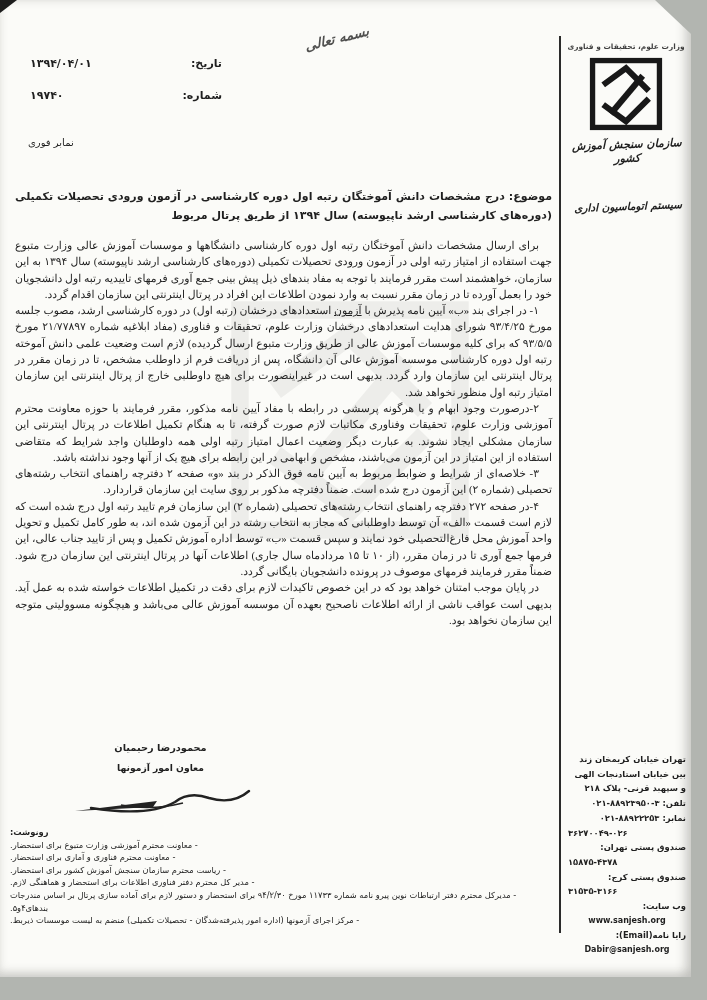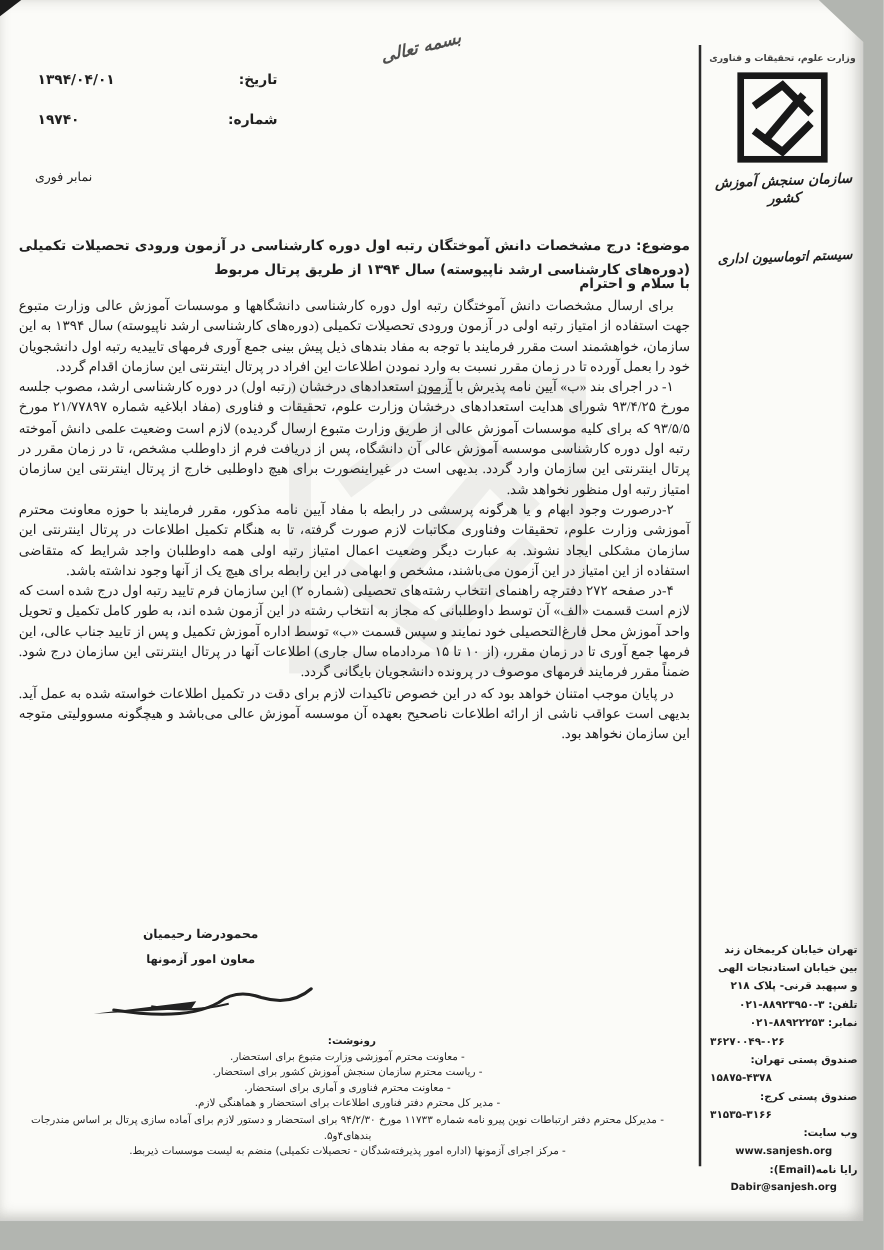--- a/index.html
+++ b/index.html
@@ -59,21 +59,21 @@
   
   .signature{
     position:absolute;left:58px;top:742px;width:205px;text-align:center;direction:rtl;
   }
   .sig-name{font-size:9.8px;font-weight:700;}
   .sig-title{font-size:9.2px;font-weight:700;margin-top:9px;}
   .sig-scribble{margin-top:2px;}
   
   .cc{
     position:absolute;left:10px;top:826px;width:543px;
-    direction:rtl;text-align:center;font-size:8.3px;line-height:12.6px;font-weight:500;
+    direction:rtl;text-align:left;font-size:8.3px;line-height:12.6px;font-weight:500;
   }
   .cc .cc-label{font-weight:700;}
   .cc .cc-item{padding-right:7px;}
   
   .v-divider{
     position:absolute;left:559px;top:36px;width:1.6px;height:897px;background:#2b2b2b;
   }
   .ministry{
     position:absolute;left:566px;top:42px;width:120px;text-align:center;
     direction:rtl;font-size:7.4px;font-weight:700;opacity:.85;
@@ -122,47 +122,47 @@
   <div class="meta-row" id="row-number">
     <span>شماره:</span>
     <span>۱۹۷۴۰</span>
   </div>
   <div class="urgent">نمابر فوری</div>
 
   <div class="subject">
     <span class="lbl">موضوع:</span>
     <span>درج مشخصات دانش آموختگان رتبه اول دوره کارشناسی در آزمون ورودی تحصیلات تکمیلی (دوره‌های کارشناسی ارشد ناپیوسته) سال ۱۳۹۴ از طریق پرتال مربوط</span>
   </div>
-  <div class="salutation">با سلام و احترام</div>
 
   <div class="body-text">
     <p>برای ارسال مشخصات دانش آموختگان رتبه اول دوره کارشناسی دانشگاهها و موسسات آموزش عالی وزارت متبوع جهت استفاده از امتیاز رتبه اولی در آزمون ورودی تحصیلات تکمیلی (دوره‌های کارشناسی ارشد ناپیوسته) سال ۱۳۹۴ به این سازمان، خواهشمند است مقرر فرمایند با توجه به مفاد بندهای ذیل پیش بینی جمع آوری فرمهای تاییدیه رتبه اول دانشجویان خود را بعمل آورده تا در زمان مقرر نسبت به وارد نمودن اطلاعات این افراد در پرتال اینترنتی این سازمان اقدام گردد.</p>
     <p>
       <span>۱- در اجرای بند «ب» آیین نامه پذیرش با </span><span class="u">آزمون</span><span> استعدادهای درخشان (رتبه اول) در دوره کارشناسی ارشد، مصوب جلسه مورخ ۹۳/۴/۲۵ شورای هدایت استعدادهای درخشان وزارت علوم، تحقیقات و فناوری (مفاد ابلاغیه شماره ۲۱/۷۷۸۹۷ مورخ ۹۳/۵/۵ که برای کلیه موسسات آموزش عالی از طریق وزارت متبوع ارسال گردیده) لازم است وضعیت علمی دانش آموخته رتبه اول دوره کارشناسی موسسه آموزش عالی آن دانشگاه، پس از دریافت فرم از داوطلب مشخص، تا در زمان مقرر در پرتال اینترنتی این سازمان وارد گردد. بدیهی است در غیراینصورت برای هیچ داوطلبی خارج از پرتال اینترنتی این سازمان امتیاز رتبه اول منظور نخواهد شد.</span>
     </p>
     <p>۲-درصورت وجود ابهام و یا هرگونه پرسشی در رابطه با مفاد آیین نامه مذکور، مقرر فرمایند با حوزه معاونت محترم آموزشی وزارت علوم، تحقیقات وفناوری مکاتبات لازم صورت گرفته، تا به هنگام تکمیل اطلاعات در پرتال اینترنتی این سازمان مشکلی ایجاد نشوند. به عبارت دیگر وضعیت اعمال امتیاز رتبه اولی همه داوطلبان واجد شرایط که متقاضی استفاده از این امتیاز در این آزمون می‌باشند، مشخص و ابهامی در این رابطه برای هیچ یک از آنها وجود نداشته باشد.</p>
+    <p>۳- خلاصه‌ای از شرایط و ضوابط مربوط به آیین نامه فوق الذکر در بند «و» صفحه ۲ دفترچه راهنمای انتخاب رشته‌های تحصیلی (شماره ۲) این آزمون درج شده است. ضمناً دفترچه مذکور بر روی سایت این سازمان قراردارد.</p>
     <p>۴-در صفحه ۲۷۲ دفترچه راهنمای انتخاب رشته‌های تحصیلی (شماره ۲) این سازمان فرم تایید رتبه اول درج شده است که لازم است قسمت «الف» آن توسط داوطلبانی که مجاز به انتخاب رشته در این آزمون شده اند، به طور کامل تکمیل و تحویل واحد آموزش محل فارغ‌التحصیلی خود نمایند و سپس قسمت «ب» توسط اداره آموزش تکمیل و پس از تایید جناب عالی، این فرمها جمع آوری تا در زمان مقرر، (از ۱۰ تا ۱۵ مردادماه سال جاری) اطلاعات آنها در پرتال اینترنتی این سازمان درج شود. ضمناً مقرر فرمایند فرمهای موصوف در پرونده دانشجویان بایگانی گردد.</p>
     <p>در پایان موجب امتنان خواهد بود که در این خصوص تاکیدات لازم برای دقت در تکمیل اطلاعات خواسته شده به عمل آید. بدیهی است عواقب ناشی از ارائه اطلاعات ناصحیح بعهده آن موسسه آموزش عالی می‌باشد و هیچگونه مسوولیتی متوجه این سازمان نخواهد بود.</p>
   </div>
 
   <div class="signature">
     <div class="sig-name">محمودرضا رحیمیان</div>
     <div class="sig-title">معاون امور آزمونها</div>
     <svg class="sig-scribble" width="200" height="42" viewBox="0 0 200 42" aria-hidden="true">
       <path d="M188 16 q-16 14 -40 7 q-20 -7 -34 4 q-26 15 -84 6" fill="none" stroke="#222" stroke-width="2.4" stroke-linecap="round"></path>
       <path d="M14 36 L96 26 L92 32 Z" fill="#222"></path>
       <path d="M60 30 q30 6 62 -2" fill="none" stroke="#222" stroke-width="1.6"></path>
     </svg>
   </div>
 
   <div class="cc">
     <div class="cc-label">رونوشت:</div>
     <div class="cc-item">- معاونت محترم آموزشی وزارت متبوع برای استحضار.</div>
+    <div class="cc-item">- معاونت محترم فناوری و آماری برای استحضار.</div>
     <div class="cc-item">- ریاست محترم سازمان سنجش آموزش کشور برای استحضار.</div>
-    <div class="cc-item">- معاونت محترم فناوری و آماری برای استحضار.</div>
     <div class="cc-item">- مدیر کل محترم دفتر فناوری اطلاعات برای استحضار و هماهنگی لازم.</div>
     <div class="cc-item">- مدیرکل محترم دفتر ارتباطات نوین پیرو نامه شماره ۱۱۷۳۳ مورخ ۹۴/۲/۳۰ برای استحضار و دستور لازم برای آماده سازی پرتال بر اساس مندرجات بندهای۴و۵.</div>
     <div class="cc-item">- مرکز اجرای آزمونها (اداره امور پذیرفته‌شدگان - تحصیلات تکمیلی) منضم به لیست موسسات ذیربط.</div>
   </div>
 
   <div class="v-divider"></div>
 
   <div class="ministry">وزارت علوم، تحقیقات و فناوری</div>
 
   <svg class="logo-box" viewBox="0 0 100 100" aria-hidden="true">

